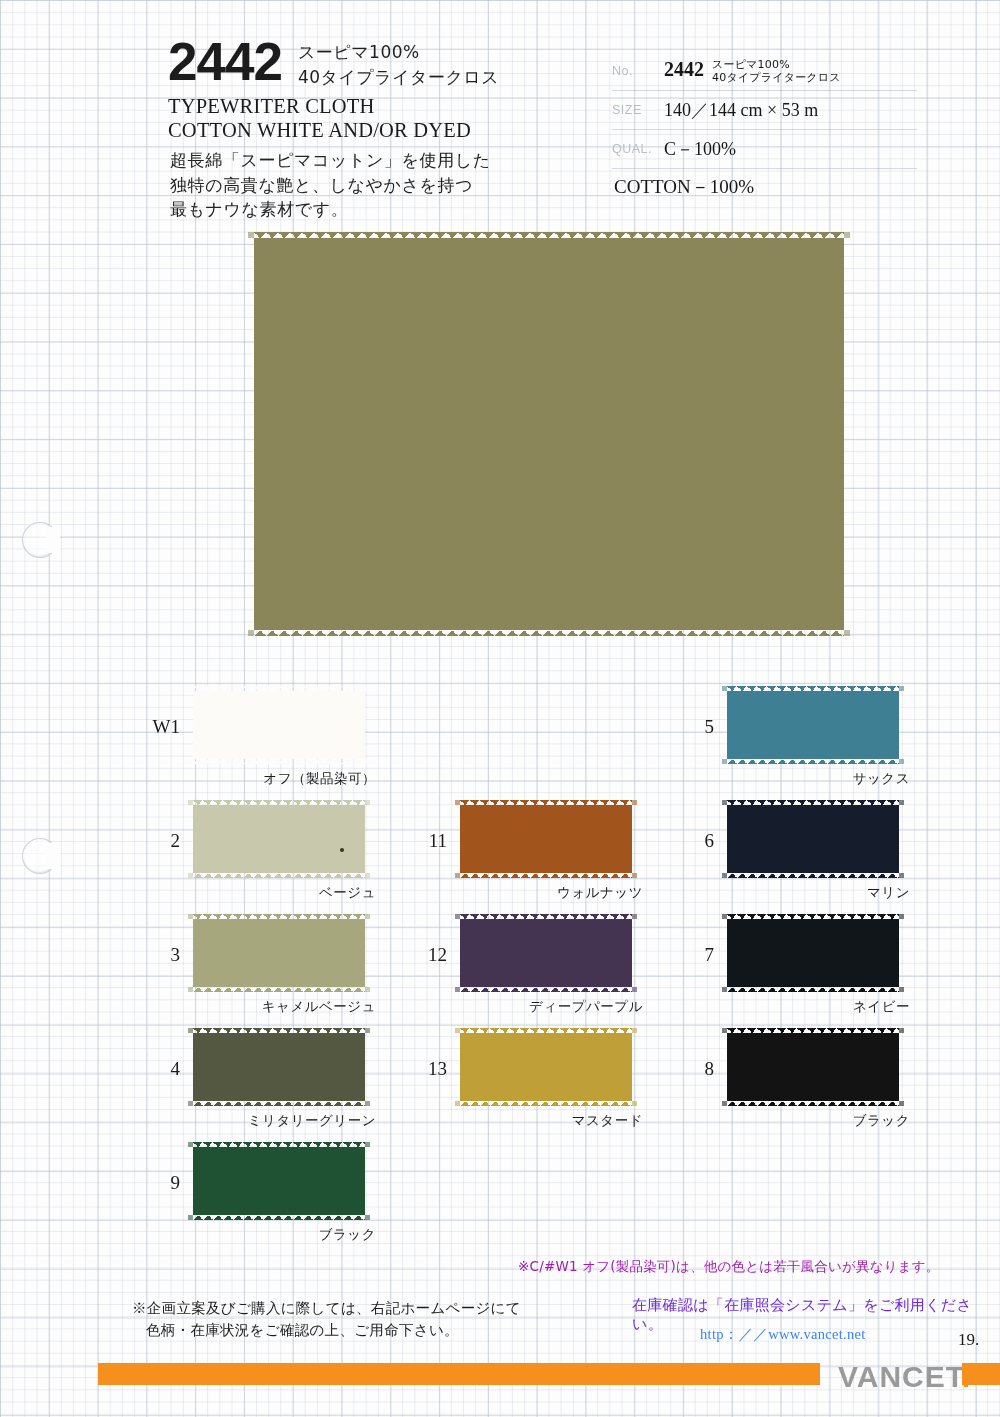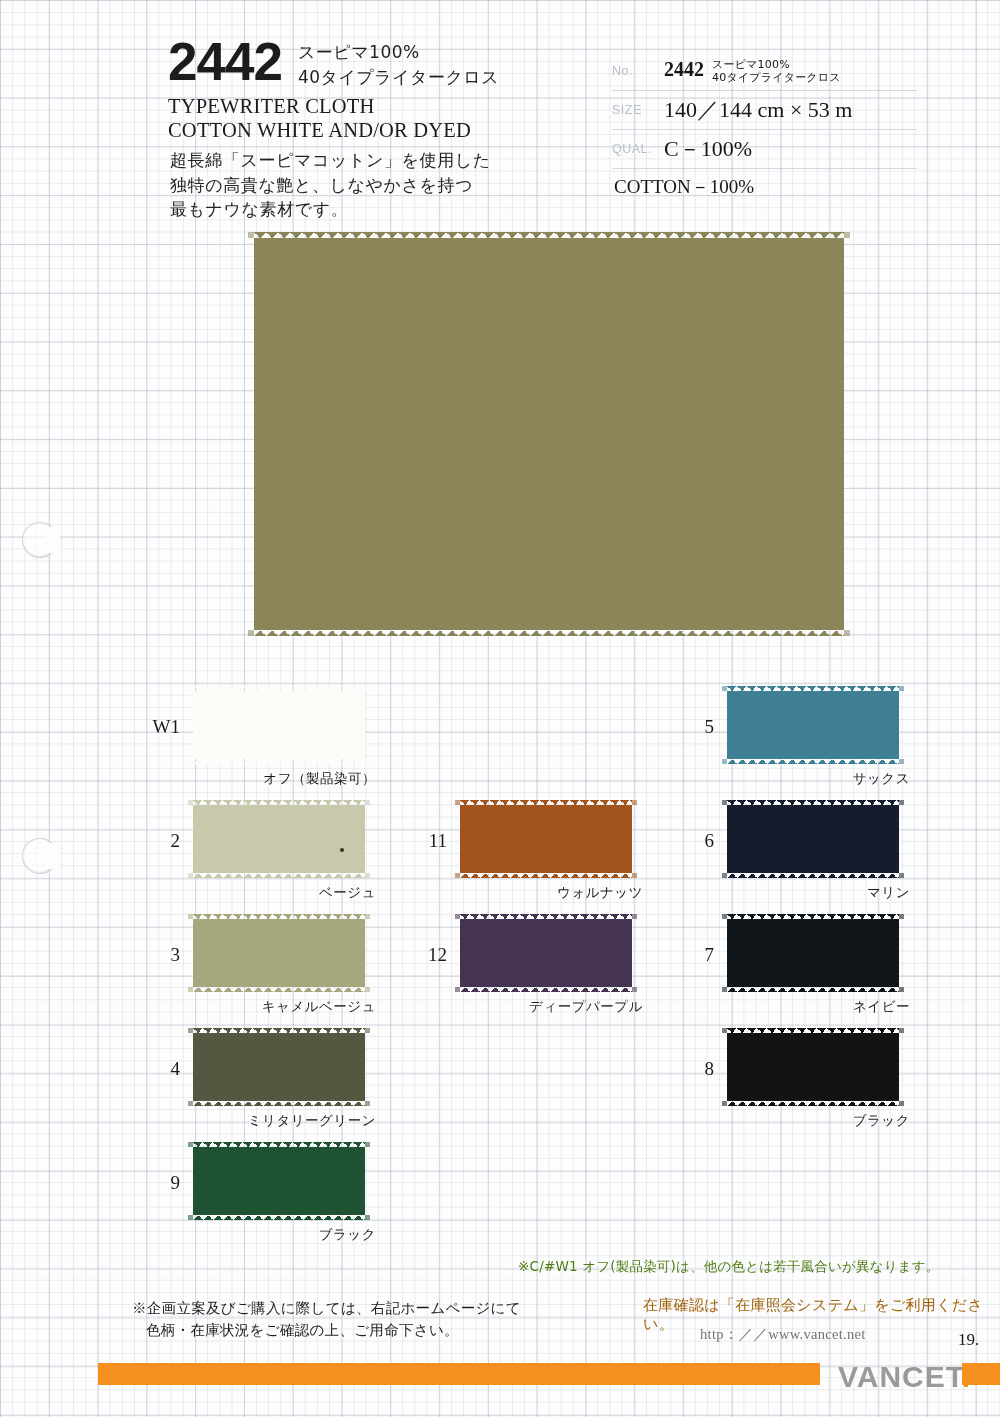--- a/index.html
+++ b/index.html
@@ -41,21 +41,21 @@
     font-family:"DejaVu Serif",serif;font-size:17px;line-height:24.5px;
     color:#232323;letter-spacing:.6px;}
 
   
   .spec{position:absolute;left:612px;top:52px;width:305px;}
   .spec .r{display:flex;align-items:center;height:31px;
     border-bottom:1px solid rgba(150,160,175,.38);}
   .spec .r.last{border-bottom:1px solid rgba(150,160,175,.38);}
   .spec .k{width:52px;flex:none;font-family:"Liberation Sans",sans-serif;
     font-size:12.5px;color:#b9bfc7;letter-spacing:.5px;}
-  .spec .v{font-family:"Liberation Serif",serif;font-size:22px;color:#161616;}
+  .spec .v{font-family:"Liberation Serif",serif;font-size:18px;color:#161616;}
   .spec .v.num{font-weight:bold;font-size:20px;}
   .spec .v .sm{font-family:"DejaVu Sans",sans-serif;font-size:11px;
     font-weight:normal;line-height:13px;display:inline-block;
     vertical-align:middle;margin-left:8px;letter-spacing:.2px;}
   .spec .r.tall{height:38px;}
   .spec .r.plain{height:36px;border-bottom:none;}
   .spec .r.plain .v{font-size:19px;}
 
   
   .main-sw{position:absolute;left:248px;top:232px;width:602px;height:404px;}
@@ -82,27 +82,27 @@
     border-top:10.5px solid transparent;border-bottom:10.5px solid transparent;
     border-right:16px solid #fff;}
   .kurabo .word{font-family:"Liberation Sans",sans-serif;font-weight:bold;
     font-size:30px;letter-spacing:-.5px;color:#111;line-height:30px;}
 
   .note-l{position:absolute;left:132px;top:1297px;width:420px;
     font-family:"DejaVu Serif",serif;font-size:14.5px;line-height:22px;
     color:#1d1d1d;letter-spacing:.3px;}
   .note-l .ind{display:block;padding-left:14px;}
   .note-r{position:absolute;left:518px;top:1258px;
-    font-family:"DejaVu Sans",sans-serif;font-size:13.5px;color:#4d7c0f;
+    font-family:"DejaVu Sans",sans-serif;font-size:13.5px;color:#a21caf;
     letter-spacing:.2px;}
   .stock{position:absolute;left:632px;top:1296px;
-    font-family:"DejaVu Serif",serif;font-size:15px;color:#a16207;
-    letter-spacing:.3px;margin-left:11px;}
+    font-family:"DejaVu Serif",serif;font-size:15px;color:#6d28d9;
+    letter-spacing:.3px;}
   .url{position:absolute;left:700px;top:1325px;
-    font-family:"Liberation Serif",serif;font-size:14.5px;color:#737373;
+    font-family:"Liberation Serif",serif;font-size:14.5px;color:#3b82f6;
     letter-spacing:.3px;}
   .pageno{position:absolute;left:958px;top:1330px;
     font-family:"Liberation Serif",serif;font-size:17px;color:#1b1b1b;}
 
   .bar{position:absolute;left:98px;top:1363px;width:722px;height:22px;
     background:#f5901f;}
   .vancet{position:absolute;left:838px;top:1360px;
     font-family:"Liberation Sans",sans-serif;font-weight:bold;font-size:30px;
     color:#9a9a9a;letter-spacing:1px;}
   .vancet .dot{color:#f5901f;}
@@ -292,20 +292,37 @@
             <div style="position: absolute; top: 5px; height: 68px; width: 5px; left: 0px; background-image: conic-gradient(from 45deg at 100% 50%, rgb(69, 51, 82) 0deg, rgb(69, 51, 82) 90deg, transparent 90deg); background-size: 5px 10px; background-repeat: repeat-y;"></div>
             <div style="position: absolute; top: 5px; height: 68px; width: 5px; right: 0px; background-image: conic-gradient(from -135deg at 0% 50%, rgb(69, 51, 82) 0deg, rgb(69, 51, 82) 90deg, transparent 90deg); background-size: 5px 10px; background-repeat: repeat-y;"></div>
             <div style="position: absolute; left: 0px; top: 0px; width: 5px; height: 5px; background: rgb(69, 51, 82); opacity: 0.55;"></div>
             <div style="position: absolute; left: 177px; top: 0px; width: 5px; height: 5px; background: rgb(69, 51, 82); opacity: 0.55;"></div>
             <div style="position: absolute; left: 0px; top: 73px; width: 5px; height: 5px; background: rgb(69, 51, 82); opacity: 0.55;"></div>
             <div style="position: absolute; left: 177px; top: 73px; width: 5px; height: 5px; background: rgb(69, 51, 82); opacity: 0.55;"></div>
           </div>
         </div>
         <div class="cname">ディープパープル</div>
       </div>
+      <div class="cell" style="position: absolute; left: 407px; top: 1028px; width: 236px; height: 104px;">
+        <div class="num">13</div>
+        <div class="chip">
+          <div style="position: absolute; width: 182px; height: 78px;">
+            <div style="position: absolute; left: 5px; top: 5px; width: 172px; height: 68px; background: rgb(191, 160, 56);"></div>
+            <div style="position: absolute; left: 5px; width: 172px; height: 5px; top: 0px; background-image: conic-gradient(from -45deg at 50% 100%, rgb(191, 160, 56) 0deg, rgb(191, 160, 56) 90deg, transparent 90deg); background-size: 10px 5px; background-repeat: repeat-x;"></div>
+            <div style="position: absolute; left: 5px; width: 172px; height: 5px; bottom: 0px; background-image: conic-gradient(from 135deg at 50% 0%, rgb(191, 160, 56) 0deg, rgb(191, 160, 56) 90deg, transparent 90deg); background-size: 10px 5px; background-repeat: repeat-x;"></div>
+            <div style="position: absolute; top: 5px; height: 68px; width: 5px; left: 0px; background-image: conic-gradient(from 45deg at 100% 50%, rgb(191, 160, 56) 0deg, rgb(191, 160, 56) 90deg, transparent 90deg); background-size: 5px 10px; background-repeat: repeat-y;"></div>
+            <div style="position: absolute; top: 5px; height: 68px; width: 5px; right: 0px; background-image: conic-gradient(from -135deg at 0% 50%, rgb(191, 160, 56) 0deg, rgb(191, 160, 56) 90deg, transparent 90deg); background-size: 5px 10px; background-repeat: repeat-y;"></div>
+            <div style="position: absolute; left: 0px; top: 0px; width: 5px; height: 5px; background: rgb(191, 160, 56); opacity: 0.55;"></div>
+            <div style="position: absolute; left: 177px; top: 0px; width: 5px; height: 5px; background: rgb(191, 160, 56); opacity: 0.55;"></div>
+            <div style="position: absolute; left: 0px; top: 73px; width: 5px; height: 5px; background: rgb(191, 160, 56); opacity: 0.55;"></div>
+            <div style="position: absolute; left: 177px; top: 73px; width: 5px; height: 5px; background: rgb(191, 160, 56); opacity: 0.55;"></div>
+          </div>
+        </div>
+        <div class="cname">マスタード</div>
+      </div>
       <div class="cell" style="position: absolute; left: 674px; top: 686px; width: 236px; height: 104px;">
         <div class="num">5</div>
         <div class="chip">
           <div style="position: absolute; width: 182px; height: 78px;">
             <div style="position: absolute; left: 5px; top: 5px; width: 172px; height: 68px; background: rgb(63, 127, 147);"></div>
             <div style="position: absolute; left: 5px; width: 172px; height: 5px; top: 0px; background-image: conic-gradient(from -45deg at 50% 100%, rgb(63, 127, 147) 0deg, rgb(63, 127, 147) 90deg, transparent 90deg); background-size: 10px 5px; background-repeat: repeat-x;"></div>
             <div style="position: absolute; left: 5px; width: 172px; height: 5px; bottom: 0px; background-image: conic-gradient(from 135deg at 50% 0%, rgb(63, 127, 147) 0deg, rgb(63, 127, 147) 90deg, transparent 90deg); background-size: 10px 5px; background-repeat: repeat-x;"></div>
             <div style="position: absolute; top: 5px; height: 68px; width: 5px; left: 0px; background-image: conic-gradient(from 45deg at 100% 50%, rgb(63, 127, 147) 0deg, rgb(63, 127, 147) 90deg, transparent 90deg); background-size: 5px 10px; background-repeat: repeat-y;"></div>
             <div style="position: absolute; top: 5px; height: 68px; width: 5px; right: 0px; background-image: conic-gradient(from -135deg at 0% 50%, rgb(63, 127, 147) 0deg, rgb(63, 127, 147) 90deg, transparent 90deg); background-size: 5px 10px; background-repeat: repeat-y;"></div>
             <div style="position: absolute; left: 0px; top: 0px; width: 5px; height: 5px; background: rgb(63, 127, 147); opacity: 0.55;"></div>

